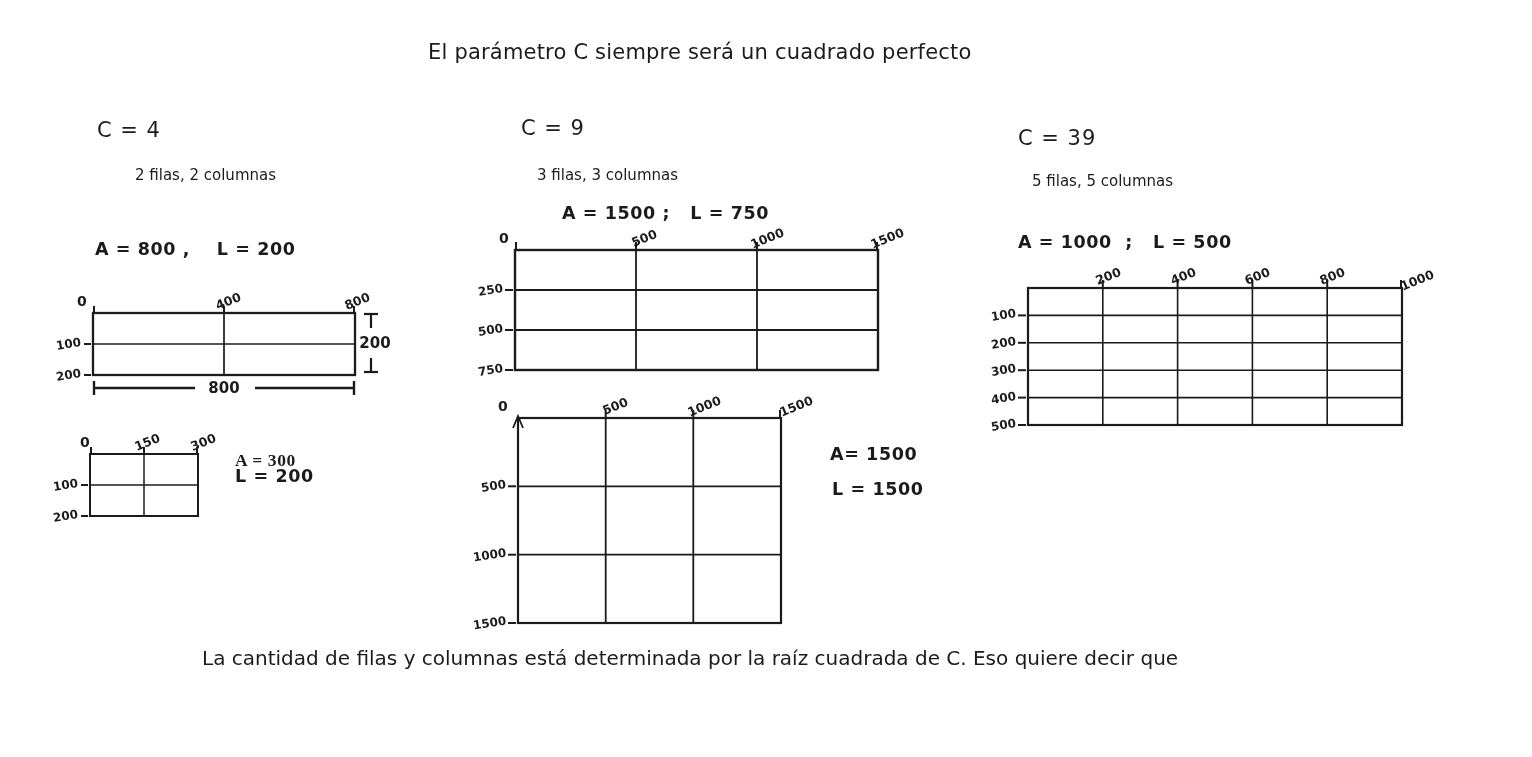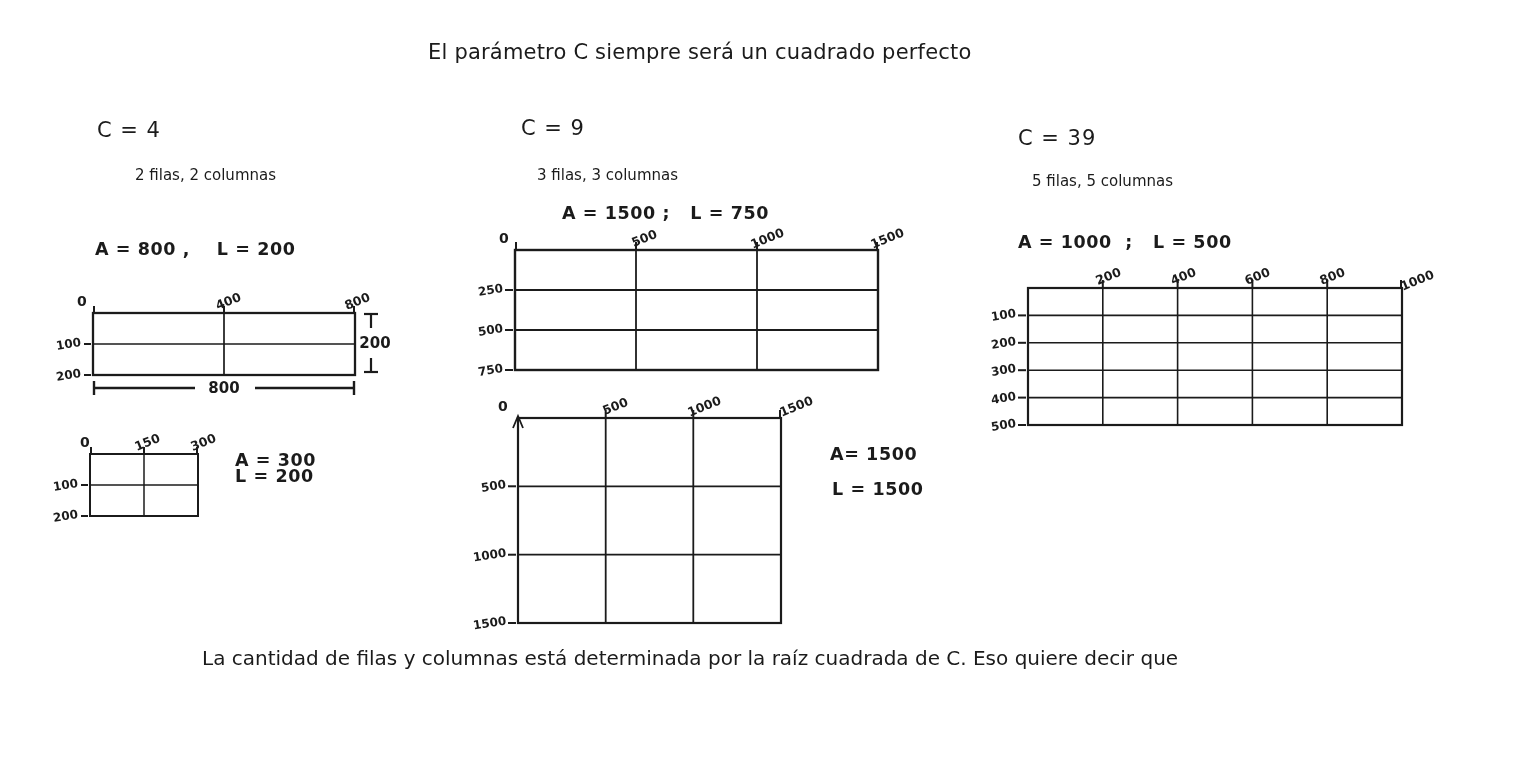--- a/index.html
+++ b/index.html
@@ -98,21 +98,21 @@
         <line x1="-9" y1="31" x2="-2" y2="31" stroke-width="2"></line>
         <line x1="-9" y1="62" x2="-2" y2="62" stroke-width="2"></line>
       </g>
     </svg>
     <span class="xzero" style="left:-10px;">0</span>
     <span class="xtick" style="left:calc(50% + 6px);">150</span>
     <span class="xtick" style="left:calc(100% + 8px);">300</span>
     <span class="ytick" style="top:50%;">100</span>
     <span class="ytick" style="top:100%;">200</span>
   </div>
-  <div class="abs formula" style="left:235px;top:450px;">A = 300</div>
+  <div class="abs formula" style="left:235px;top:450px;font-family:Liberation Serif, serif;">A = 300</div>
   <div class="abs formula" style="left:235px;top:466px;">L = 200</div>
 
   <div class="abs heading" style="left:521px;top:116px;">C = 9</div>
   <div class="abs subtitle" style="left:537px;top:166px;">3 filas, 3 columnas</div>
   <div class="abs formula" style="left:562px;top:203px;">A = 1500 ;   L = 750</div>
 
   <div class="grid" style="left:515px;top:250px;width:363px;height:120px;">
     <svg width="363" height="120" viewBox="0 0 363 120">
       <g stroke="#1b1b1b" fill="none">
         <rect x="0" y="0" width="363" height="120" stroke-width="2.4"></rect>

